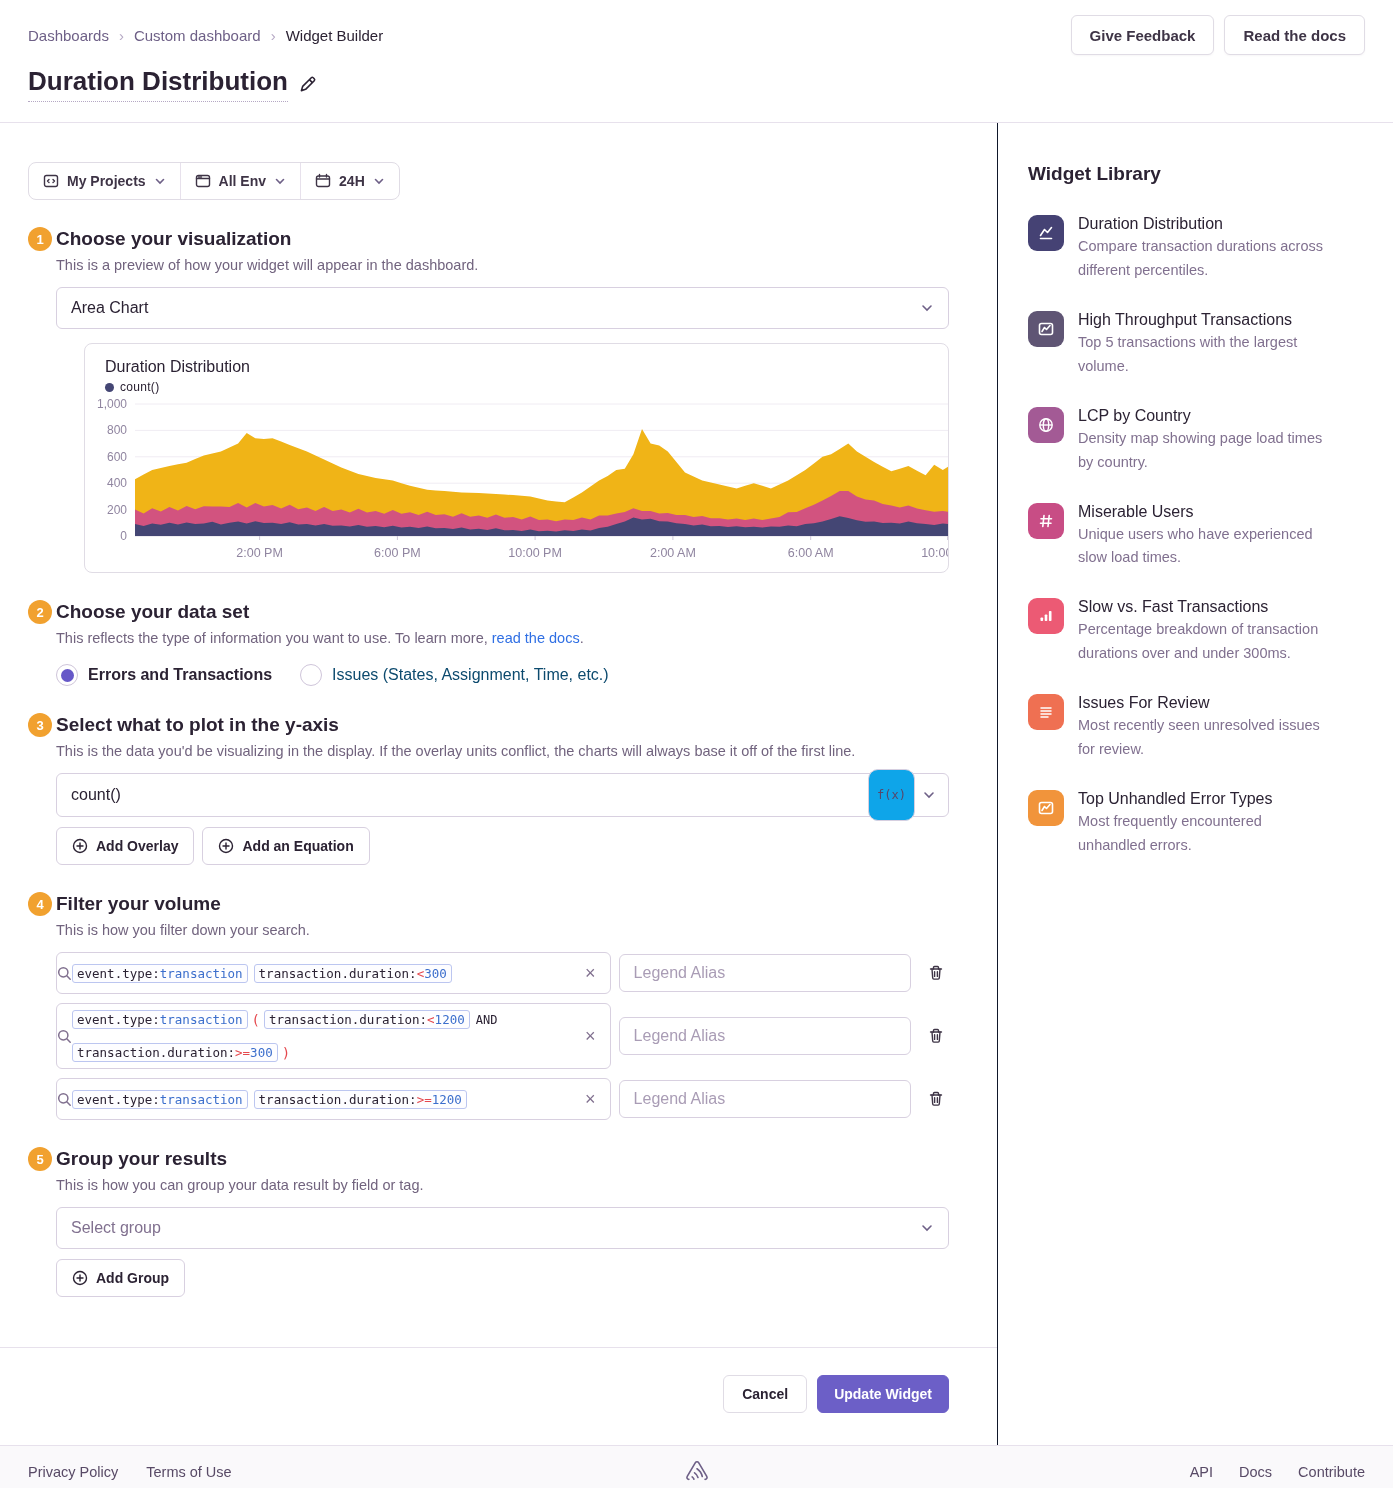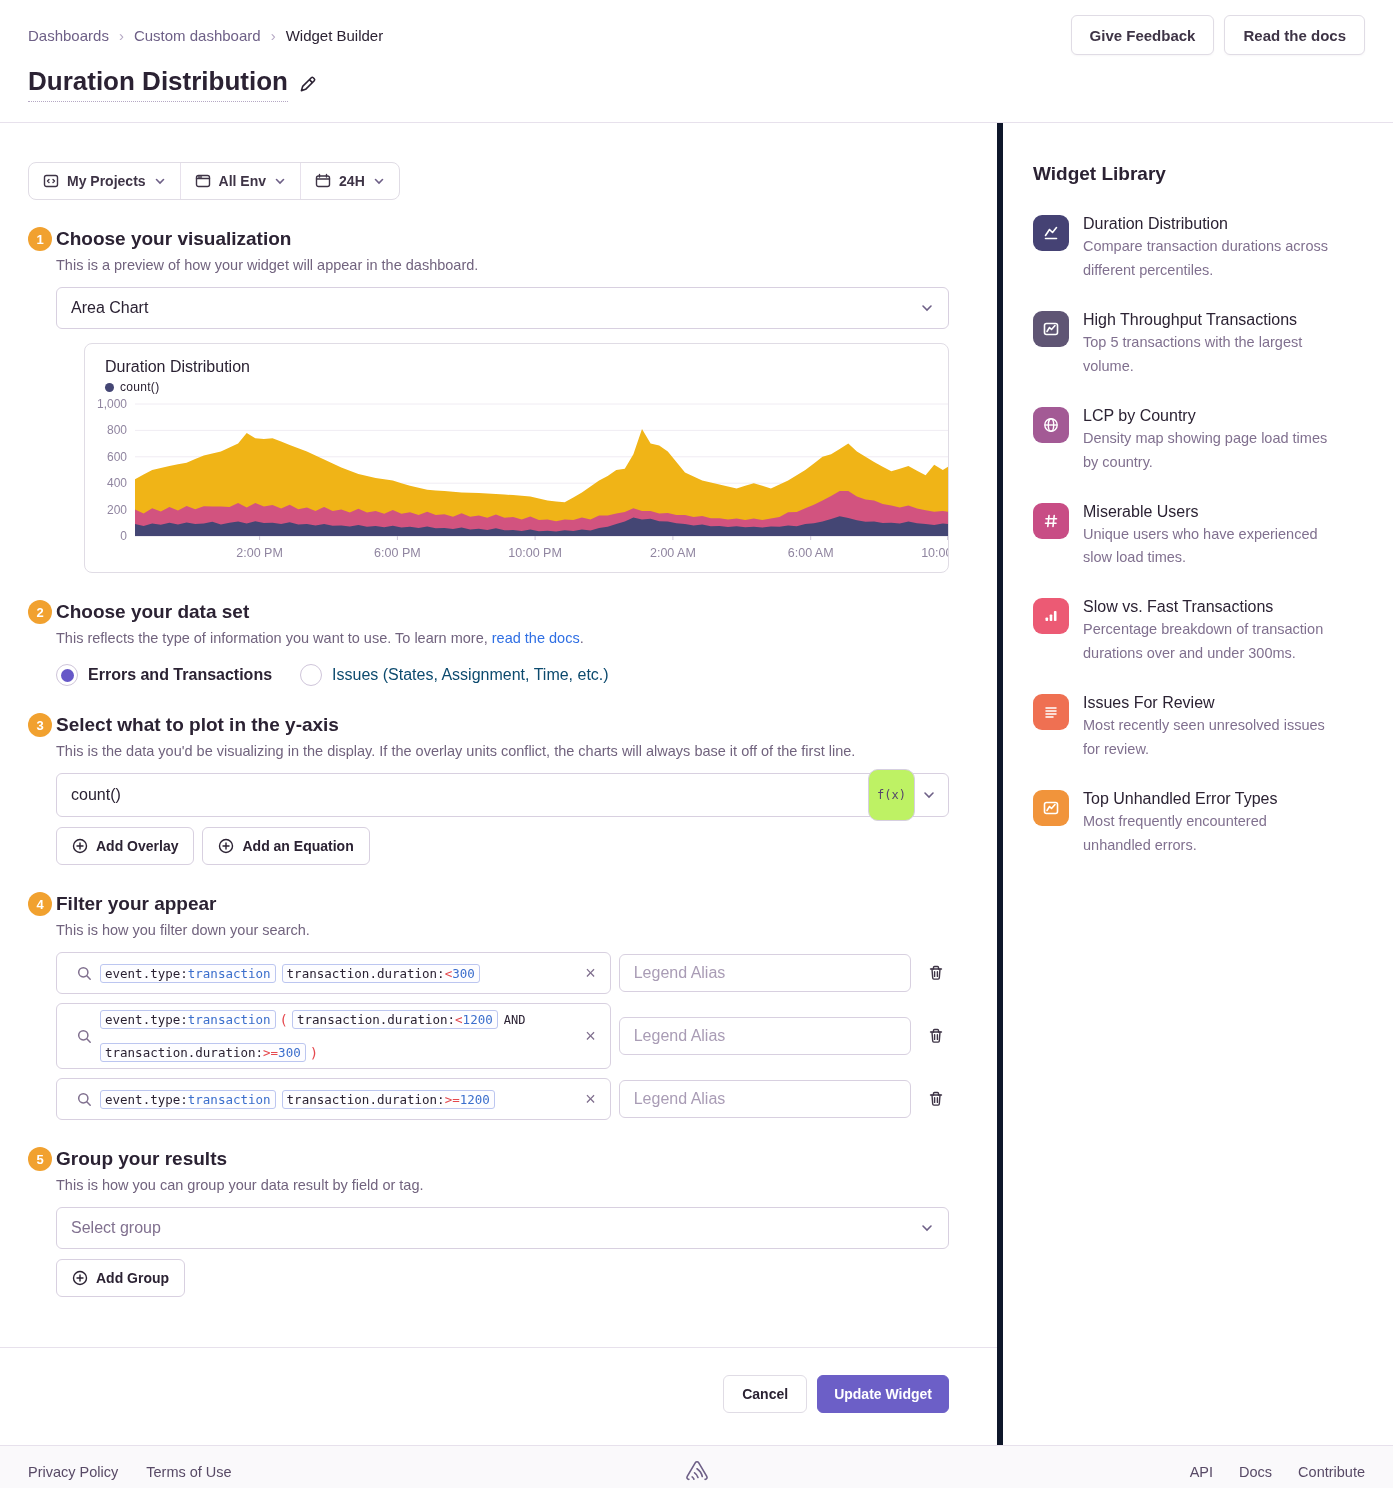--- a/index.html
+++ b/index.html
@@ -19,21 +19,21 @@
                box-shadow:0 1px 2px rgba(43,34,51,.04); }
 
   .title-row { display:flex; align-items:center; gap:10px; padding:10px 28px 20px 28px; }
   .page-title { font-size:26px; font-weight:700; color:#2b2233; border-bottom:1px dotted #b5a8c4; padding-bottom:4px; }
   .edit-icon { color:#2b2233; cursor:pointer; }
 
   
   .layout { display:flex; border-top:1px solid #e7e1ec; min-height:1323px; }
   .main { width:997px; display:flex; flex-direction:column; }
   .main-inner { padding:39px 48px 0 28px; }
-  .sidebar { width:360px; border-left:6px solid #0f172a; padding:40px 28px 0 30px; }
+  .sidebar { width:360px; border-left:1px solid #0f172a; padding:40px 28px 0 30px; }
 
   
   .pagefilter { display:inline-flex; align-items:stretch; border:1px solid #e0dce5; border-radius:8px; background:#fff; height:38px; }
   .pf-seg { display:flex; align-items:center; gap:8px; padding:0 14px; font-size:14px; font-weight:700; color:#3e3446; cursor:pointer; }
   .pf-seg + .pf-seg { border-left:1px solid #e7e1ec; }
   .pf-chevron { color:#6e6087; }
 
   
   .step { margin-top:27px; }
   .step-head { display:flex; align-items:center; gap:4px; }
@@ -62,32 +62,32 @@
   .radio-outer { width:22px; height:22px; border-radius:50%; border:1px solid #cfc5da; background:#fff;
                  display:flex; align-items:center; justify-content:center; flex:none; }
   .radio-inner { width:13px; height:13px; border-radius:50%; background:#6658c8; }
   .radio-label-on { font-size:16px; font-weight:600; color:#2b2233; }
   .radio-label-off { font-size:16px; color:#0c4a6e; }
 
   
   .yfield { margin-top:14px; height:44px; border:1px solid #d8d0e0; border-radius:6px; display:flex; align-items:center;
             justify-content:space-between; padding:0 12px 0 14px; font-size:16px; }
   .yfield-right { display:flex; align-items:center; gap:7px; }
-  .fx-pill { font-family:"DejaVu Sans Mono", monospace; font-size:12px; color:#57476b; background:#bef264;
+  .fx-pill { font-family:"DejaVu Sans Mono", monospace; font-size:12px; color:#57476b; background:#0ea5e9;
              border:1px solid #d6cfe0; border-radius:10px; padding:18px 8px; }
   .btn-row { display:flex; gap:8px; margin-top:10px; }
   .btn-outline { display:inline-flex; align-items:center; gap:8px; background:#fff; border:1px solid #d8d0e0; border-radius:6px;
                  height:38px; padding:0 15px; font-family:inherit; font-size:14px; font-weight:700; color:#2b2233; cursor:pointer; }
   .plus-ico { color:#2b2233; }
 
   
   .filter-rows { margin-top:14px; display:flex; flex-direction:column; gap:9px; }
   .filter-row { display:flex; align-items:center; gap:8px; }
   .search-box { width:560px; min-height:42px; border:1px solid #d8d0e0; border-radius:6px; display:flex;
-                align-items:center; padding:6px 12px 6px 20px; gap:8px; }
+                align-items:center; padding:6px 12px 6px 0; gap:0; }
   .search-ico { color:#80708f; flex:none; }
   .tokens { flex:1; display:flex; flex-wrap:wrap; align-items:center; gap:6px; row-gap:7px; }
   .tok-break { flex-basis:100%; height:0; }
   .token { font-family:"DejaVu Sans Mono", monospace; font-size:12.5px; border:1px solid #bcc6f0; background:#fdfdff;
            border-radius:3px; padding:1px 4px; white-space:nowrap; }
   .tk-k { color:#2b2233; }
   .tk-v { color:#3b6ecc; }
   .tk-o { color:#e5484d; }
   .paren { font-family:"DejaVu Sans Mono", monospace; font-size:14px; color:#e5484d; margin:0 -2px; }
   .bool { font-family:"DejaVu Sans Mono", monospace; font-size:12px; color:#2b2233; }
@@ -319,21 +319,21 @@
                 <span>Add an Equation</span>
               </button>
             </div>
           </div>
         </section>
 
         
         <section class="step">
           <div class="step-head">
             <span class="step-num">4</span>
-            <h2 class="step-title">Filter your appear</h2>
+            <h2 class="step-title">Filter your volume</h2>
           </div>
           <p class="step-desc">This is how you filter down your search.</p>
           <div class="step-body">
             <div class="filter-rows" id="filter-rows">
                 <div class="filter-row">
                   <div class="search-box">
                     <span class="search-ico">
                       <svg width="15" height="15" viewBox="0 0 15 15" fill="none" stroke="currentColor" stroke-width="1.5" stroke-linecap="round">
                         <circle cx="6.3" cy="6.3" r="4.6"></circle>
                         <path d="M9.8 9.8l3.4 3.4"></path>

